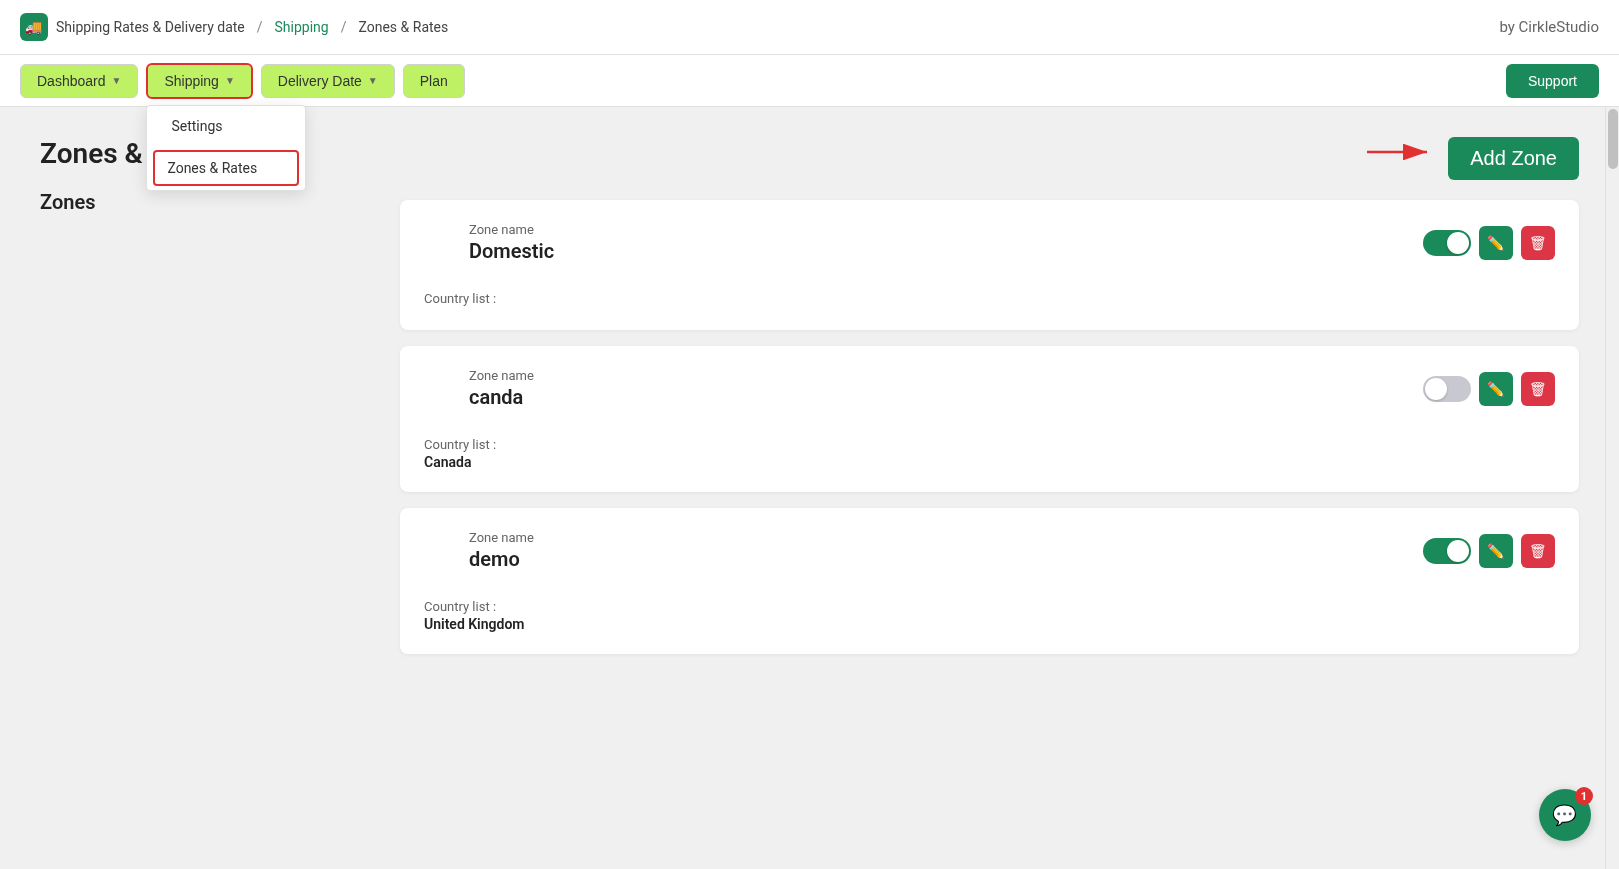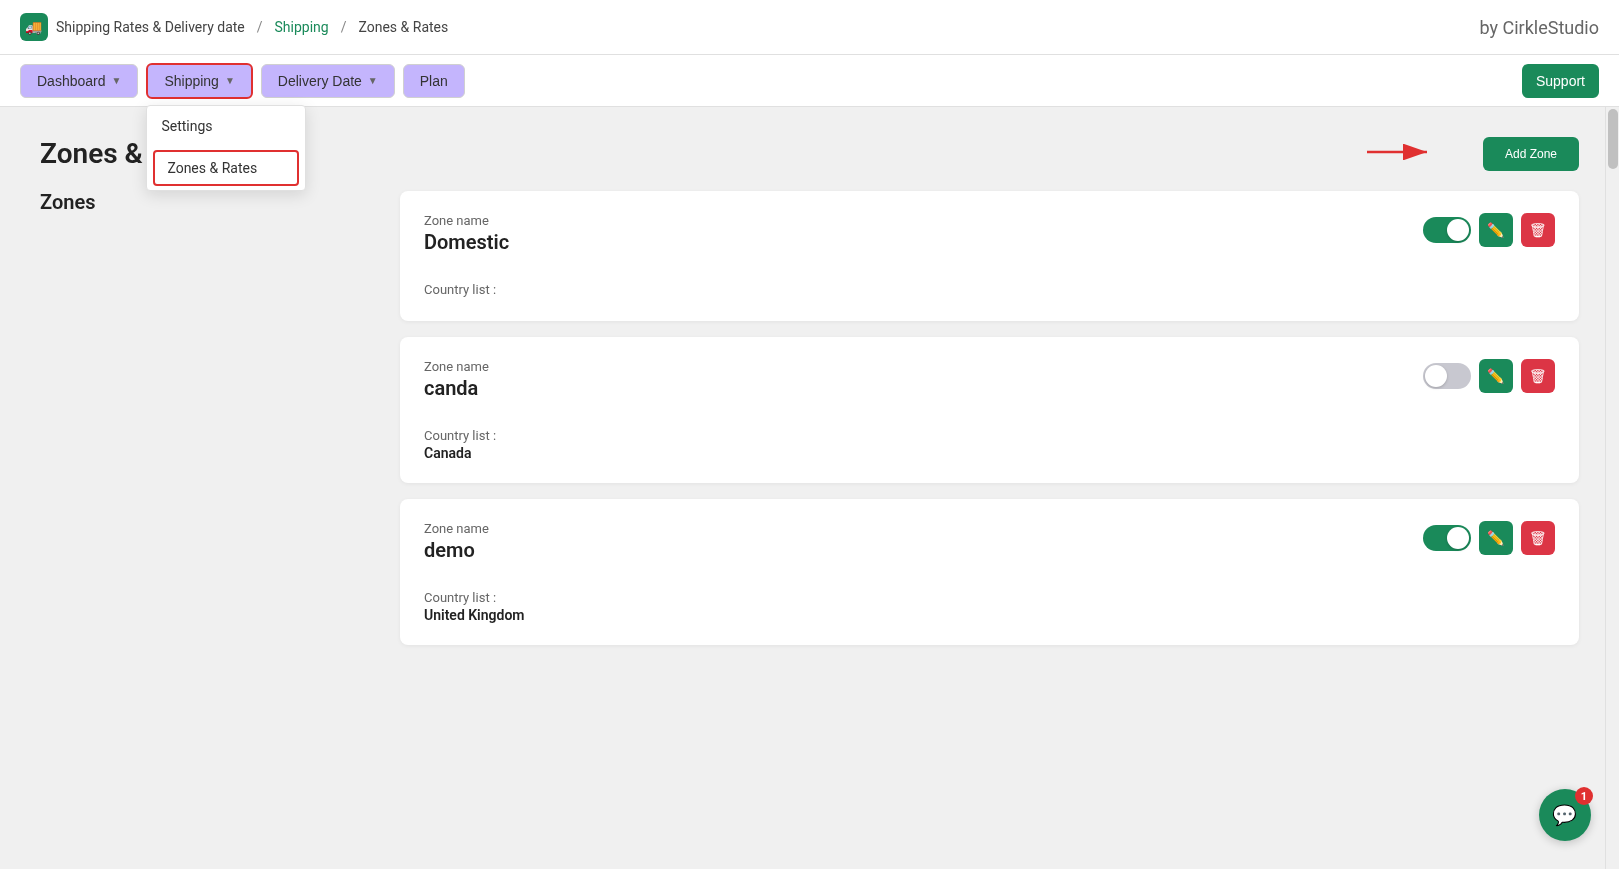--- a/index.html
+++ b/index.html
@@ -28,80 +28,80 @@
       background: #1a8a5a;
       border-radius: 6px;
       display: flex;
       align-items: center;
       justify-content: center;
       color: white;
       font-size: 14px;
     }
     .breadcrumb-sep { color: #888; margin: 0 4px; }
     .breadcrumb-link { color: #1a8a5a; text-decoration: none; }
-    .top-bar-right { font-size: 18px; color: #666; }
+    .top-bar-right { font-size: 15px; color: #666; }
 
     
     .nav-bar {
       background: #fff;
       border-bottom: 1px solid #e0e0e0;
       padding: 0 20px;
       height: 52px;
       display: flex;
       align-items: center;
       justify-content: space-between;
       position: relative;
     }
     .nav-left { display: flex; align-items: center; gap: 8px; }
     .nav-btn {
       padding: 8px 16px;
       border: 1px solid #d0d0d0;
       border-radius: 6px;
-      background: #c4b5fd;
+      background: #bef264;
       cursor: pointer;
       font-size: 14px;
       color: #333;
       display: flex;
       align-items: center;
       gap: 6px;
     }
     .nav-btn.active {
       border: 2px solid #e03030;
       font-weight: 500;
     }
     .nav-btn .caret {
       font-size: 10px;
       color: #666;
     }
     .support-btn {
       background: #1a8a5a;
       color: white;
       border: none;
-      padding: 9px 14px;
+      padding: 9px 22px;
       border-radius: 6px;
       font-size: 14px;
       font-weight: 500;
       cursor: pointer;
     }
 
     
     .dropdown-container { position: relative; }
     .dropdown-menu {
       position: absolute;
       top: 42px;
       left: 0;
       background: #fff;
       border: 1px solid #e0e0e0;
       border-radius: 4px;
       box-shadow: 0 4px 16px rgba(0,0,0,0.12);
       min-width: 160px;
       z-index: 100;
     }
     .dropdown-item {
-      padding: 12px 14px;
+      padding: 12px 24px;
       font-size: 14px;
       color: #333;
       cursor: pointer;
       display: block;
     }
     .dropdown-item.selected {
       border: 2px solid #e03030;
       margin: 4px 6px;
       border-radius: 4px;
       padding: 8px 12px;
@@ -139,21 +139,21 @@
       align-items: center;
       margin-bottom: 20px;
       position: relative;
     }
     .add-zone-btn {
       background: #1a8a5a;
       color: white;
       border: none;
       padding: 10px 22px;
       border-radius: 6px;
-      font-size: 12px;
+      font-size: 20px;
       font-weight: 500;
       cursor: pointer;
     }
     .arrow-indicator {
       position: absolute;
       right: 140px;
       top: -5px;
       display: flex;
       align-items: center;
     }
@@ -168,22 +168,23 @@
     .zone-card {
       background: #fff;
       border-radius: 8px;
       padding: 22px 24px;
       margin-bottom: 16px;
       box-shadow: 0 1px 4px rgba(0,0,0,0.06);
     }
     .zone-card-header {
       display: flex;
       justify-content: space-between;
-      align-items: flex-start;
+      align-items: center;
       margin-bottom: 16px;
+      margin-left: 45px;
     }
     .zone-info {}
     .zone-label { font-size: 13px; color: #666; margin-bottom: 2px; }
     .zone-value { font-size: 20px; font-weight: 600; color: #222; }
     .zone-actions { display: flex; align-items: center; gap: 8px; }
 
     
     .toggle {
       width: 48px;
       height: 26px;

